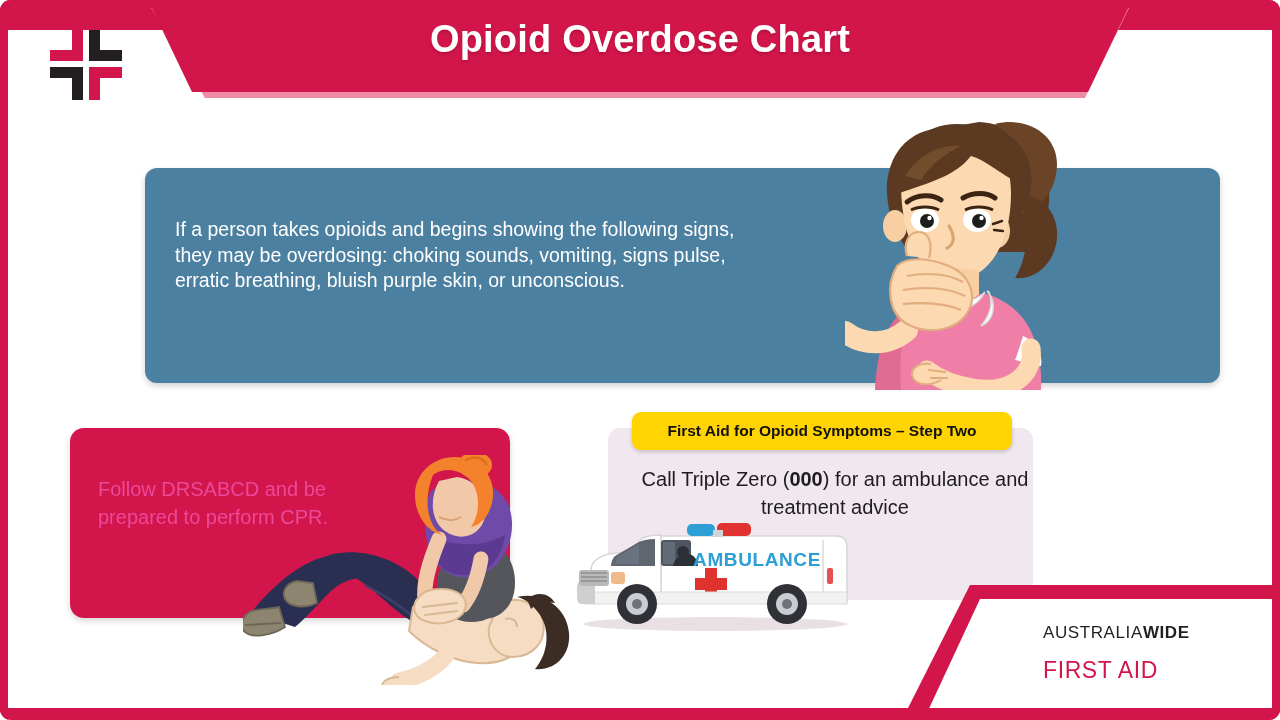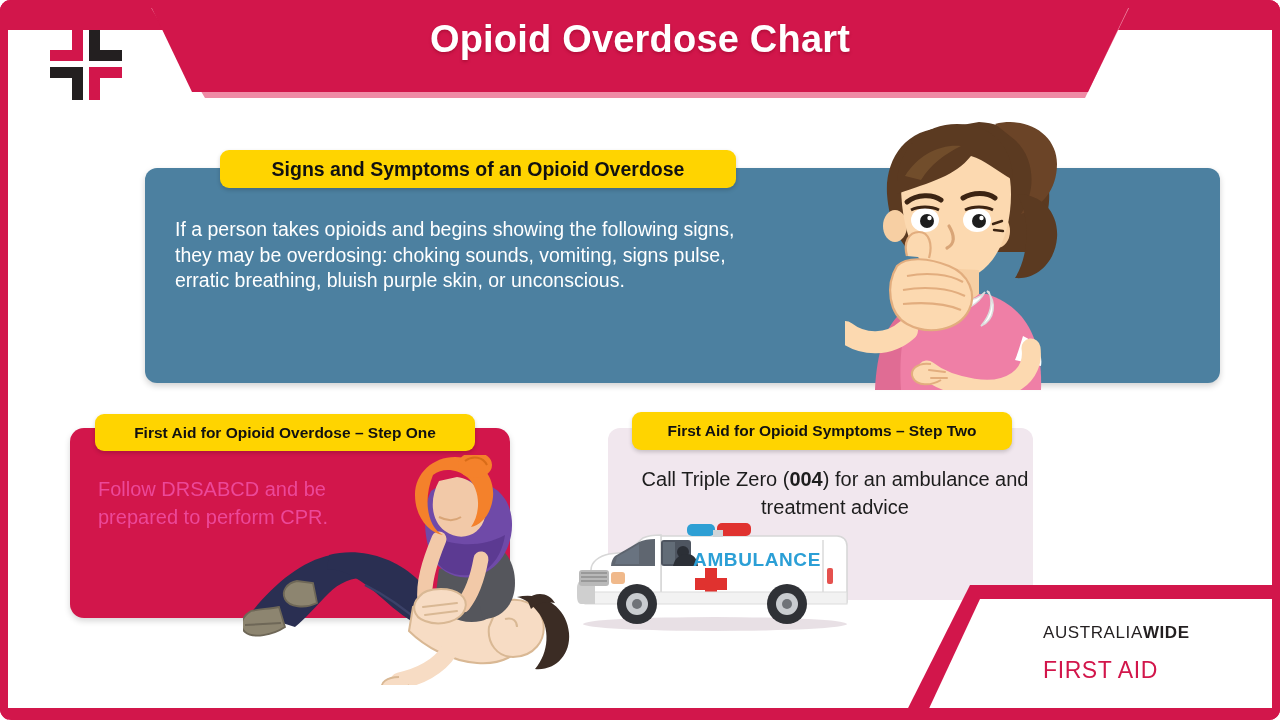--- a/index.html
+++ b/index.html
@@ -139,21 +139,20 @@
 <div id="poster">
 
   <div class="header-wrap">
     <div class="header-band-top"></div>
     <div class="header-shadow"></div>
     <div class="header-band"></div>
     <div class="header-title">Opioid Overdose Chart</div>
   </div>
 
   <div class="blue-card"></div>
-  <div class="pill blue-pill">Signs and Symptoms of an Opioid Overdose</div>
   <div class="blue-body">If a person takes opioids and begins showing the following signs, they may be overdosing: choking sounds, vomiting, signs pulse, erratic breathing, bluish purple skin, or unconscious.</div>
 
   <svg class="girl" viewBox="0 0 240 292" xmlns="http://www.w3.org/2000/svg">
 
     <path d="M100 30 C 60 30 40 62 42 96 C 44 126 56 146 66 154 L 180 154 C 196 140 206 116 204 92 C 200 54 172 26 134 24 Z" fill="#5b3a21"></path>
     <path d="M150 26 C 182 18 212 36 212 66 C 212 92 196 110 176 116 C 190 96 192 62 170 42 Z" fill="#6b4427"></path>
     <path d="M172 96 C 198 96 214 116 212 140 C 210 164 192 182 170 180 C 184 158 186 120 172 96 Z" fill="#5b3a21"></path>
 
     <ellipse cx="50" cy="128" rx="12" ry="16" fill="#f7cfa3"></ellipse>
     <ellipse cx="152" cy="133" rx="13" ry="17" fill="#f7cfa3"></ellipse>
@@ -195,21 +194,20 @@
 
     <path d="M0 234 C 18 248 44 248 62 232" stroke="#fcd9b0" stroke-width="22" fill="none" stroke-linecap="round"></path>
     <path d="M52 168 C 40 188 44 216 62 226 C 84 238 114 232 124 212 C 132 196 124 176 104 168 C 84 160 62 158 52 168 Z" fill="#fcd9b0" stroke="#e2ad7e" stroke-width="2.2"></path>
     <path d="M62 178 C 82 174 104 176 118 184" stroke="#e2ad7e" stroke-width="2.2" fill="none"></path>
     <path d="M58 192 C 80 188 104 190 120 198" stroke="#e2ad7e" stroke-width="2.2" fill="none"></path>
     <path d="M58 206 C 80 204 102 206 116 212" stroke="#e2ad7e" stroke-width="2.2" fill="none"></path>
     <path d="M62 158 C 58 144 64 134 74 134 C 84 134 88 146 84 160" fill="#fcd9b0" stroke="#e2ad7e" stroke-width="2.2"></path>
   </svg>
 
   <div class="step1-card"></div>
-  <div class="pill step1-pill">First Aid for Opioid Overdose – Step One</div>
   <div class="step1-body">Follow DRSABCD and be prepared to perform CPR.</div>
 
   <svg class="cpr" viewBox="0 0 330 230" xmlns="http://www.w3.org/2000/svg">
 
     <path d="M8 158 C 30 130 58 106 88 100 C 110 96 128 106 136 124 C 118 120 100 124 86 138 C 74 150 62 164 52 172 Z" fill="#2a2f52"></path>
     <path d="M86 100 C 116 92 150 102 172 122 C 192 140 206 156 224 166 L 226 190 C 196 186 164 166 140 144 C 120 126 102 114 84 114 Z" fill="#2a2f52"></path>
     <path d="M122 130 C 142 140 162 154 180 170" stroke="#3b4168" stroke-width="2.5" fill="none"></path>
 
     <path d="M8 156 C -2 162 -4 172 2 177 C 10 184 30 180 42 172 L 36 152 C 26 154 16 154 8 156 Z" fill="#8d8570" stroke="#6e6757" stroke-width="1.8"></path>
     <path d="M2 170 l 36 -2" stroke="#6e6757" stroke-width="2"></path>
@@ -241,21 +239,21 @@
 
     <path d="M196 26 C 186 44 188 66 202 76 C 218 88 238 80 242 62 C 246 42 232 24 214 22 Z" fill="#f2c9a8"></path>
     <path d="M190 20 C 180 44 184 72 200 80 C 186 78 172 62 172 40 C 172 18 190 2 212 2 C 236 2 252 20 250 42 C 248 60 238 70 228 72 C 238 58 238 34 224 22 C 214 14 200 12 190 20 Z" fill="#f4812b"></path>
     <ellipse cx="232" cy="10" rx="17" ry="13" fill="#f4812b"></ellipse>
     <path d="M222 6 c 8 -6 18 -4 22 4" stroke="#d96c18" stroke-width="2" fill="none"></path>
     <path d="M196 62 c 8 4 16 4 22 0" stroke="#d9a577" stroke-width="2" fill="none"></path>
   </svg>
 
   <div class="step2-card"></div>
   <div class="pill step2-pill">First Aid for Opioid Symptoms – Step Two</div>
-  <div class="step2-body"><span>Call Triple Zero (</span><b>004</b><span>) for an ambulance and treatment advice</span></div>
+  <div class="step2-body"><span>Call Triple Zero (</span><b>000</b><span>) for an ambulance and treatment advice</span></div>
 
   <svg class="ambulance" viewBox="0 0 290 124" xmlns="http://www.w3.org/2000/svg">
 
     <ellipse cx="150" cy="116" rx="132" ry="7" fill="#d6c6cf" opacity=".55"></ellipse>
 
     <path d="M96 28 L 272 28 C 278 28 282 32 282 38 L 282 94 L 96 94 Z" fill="#ffffff" stroke="#d7d7d7" stroke-width="1.6"></path>
 
     <path d="M26 62 C 26 54 34 48 44 46 L 62 44 L 78 30 C 82 28 88 27 96 27 L 96 94 L 26 94 Z" fill="#ffffff" stroke="#d7d7d7" stroke-width="1.6"></path>
 
     <path d="M50 48 L 74 34 C 78 32 84 31 90 31 L 90 58 L 46 58 C 46 54 48 50 50 48 Z" fill="#4e5560" opacity=".9"></path>

